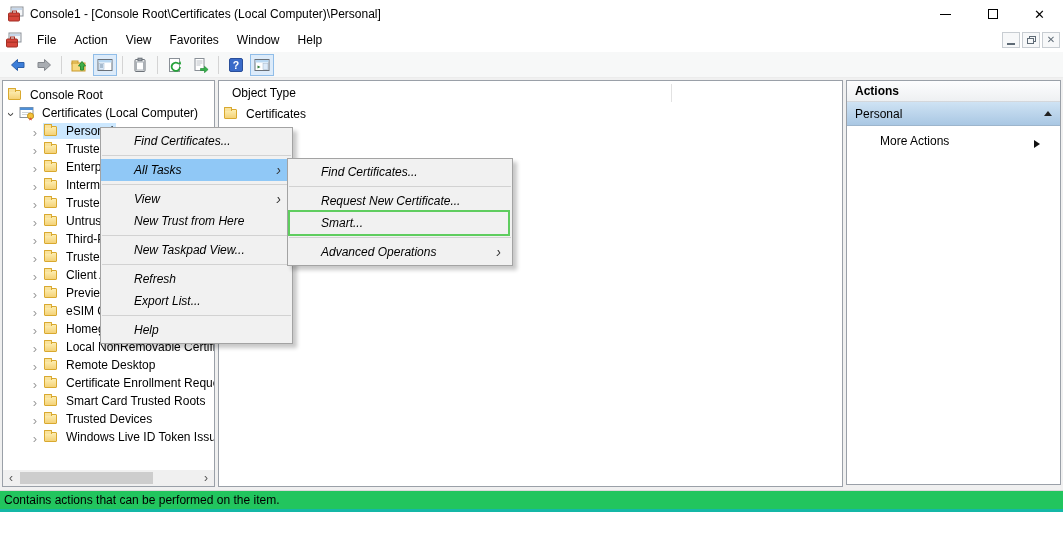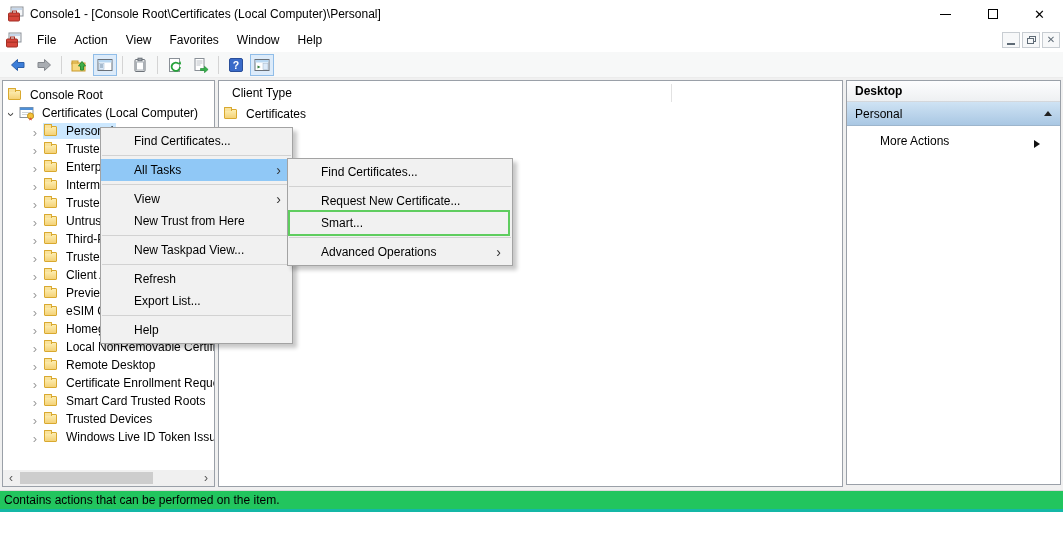--- a/index.html
+++ b/index.html
@@ -69,21 +69,21 @@
   .hscroll { position:absolute; left:0; right:0; bottom:0; height:16px; background:#f0f0f0; }
   .sb-arrow { position:absolute; top:0; width:16px; height:16px; display:flex; align-items:center; justify-content:center; color:#555; font-size:12px; line-height:1; }
   .sb-arrow.left { left:0; } .sb-arrow.right { right:0; }
   .sb-thumb { position:absolute; left:17px; top:2px; width:133px; height:12px; background:#cdcdcd; }
   
   .statusbar { position:absolute; left:0; right:0; bottom:0; height:19px; background:#22c55e; border-top:1px solid #dadada; display:flex; align-items:center; padding-left:4px; }
   
   .cmenu { position:absolute; background:#f1f1f1; border:1px solid #a3a3a3; box-shadow:4px 4px 4px rgba(0,0,0,0.22); padding:2px 0; z-index:20; }
   #context-menu { left:100px; top:127px; width:193px; }
   #submenu { left:287px; top:158px; width:226px; z-index:21; }
-  .mi { position:relative; height:22px; line-height:22px; padding-left:33px; white-space:nowrap; cursor:default; }
+  .mi { position:relative; height:22px; line-height:22px; padding-left:33px; white-space:nowrap; cursor:default;font-style:italic; }
   .mi.hl { background:#90c8f6; }
   .marrow { position:absolute; right:11px; top:0; font-size:14px; color:#333; }
   .msep { height:1px; background:#d2d2d2; margin:3px 1px; }
   .green-box { position:absolute; left:0; right:2px; top:-2px; bottom:-2px; border:2px solid #5fcd5f; pointer-events:none; }
 </style>
 </head>
 <body>
 
 <div id="screen">
 
@@ -379,34 +379,34 @@
       </div>
       <div class="hscroll">
         <div class="sb-arrow left">‹</div>
         <div class="sb-thumb"></div>
         <div class="sb-arrow right">›</div>
       </div>
     </div>
 
     <div class="panel list-panel">
       <div class="list-header">
-        <span>Client Type</span>
+        <span>Object Type</span>
         <span class="col-divider"></span>
       </div>
       <div class="lrow">
         <span class="tico">
             <span class="folder"></span>
           </span>
         <span class="tlabel">Certificates</span>
       </div>
     </div>
 
     <div class="panel actions-panel">
       <div class="actions-title">
-        <span>Desktop</span>
+        <span>Actions</span>
       </div>
       <div class="actions-group">
         <span>Personal</span>
         <span class="grow"></span>
         <span class="tri-up"></span>
       </div>
       <div class="actions-more">
         <span>More Actions</span>
         <span class="grow"></span>
         <span class="tri-right"></span>

